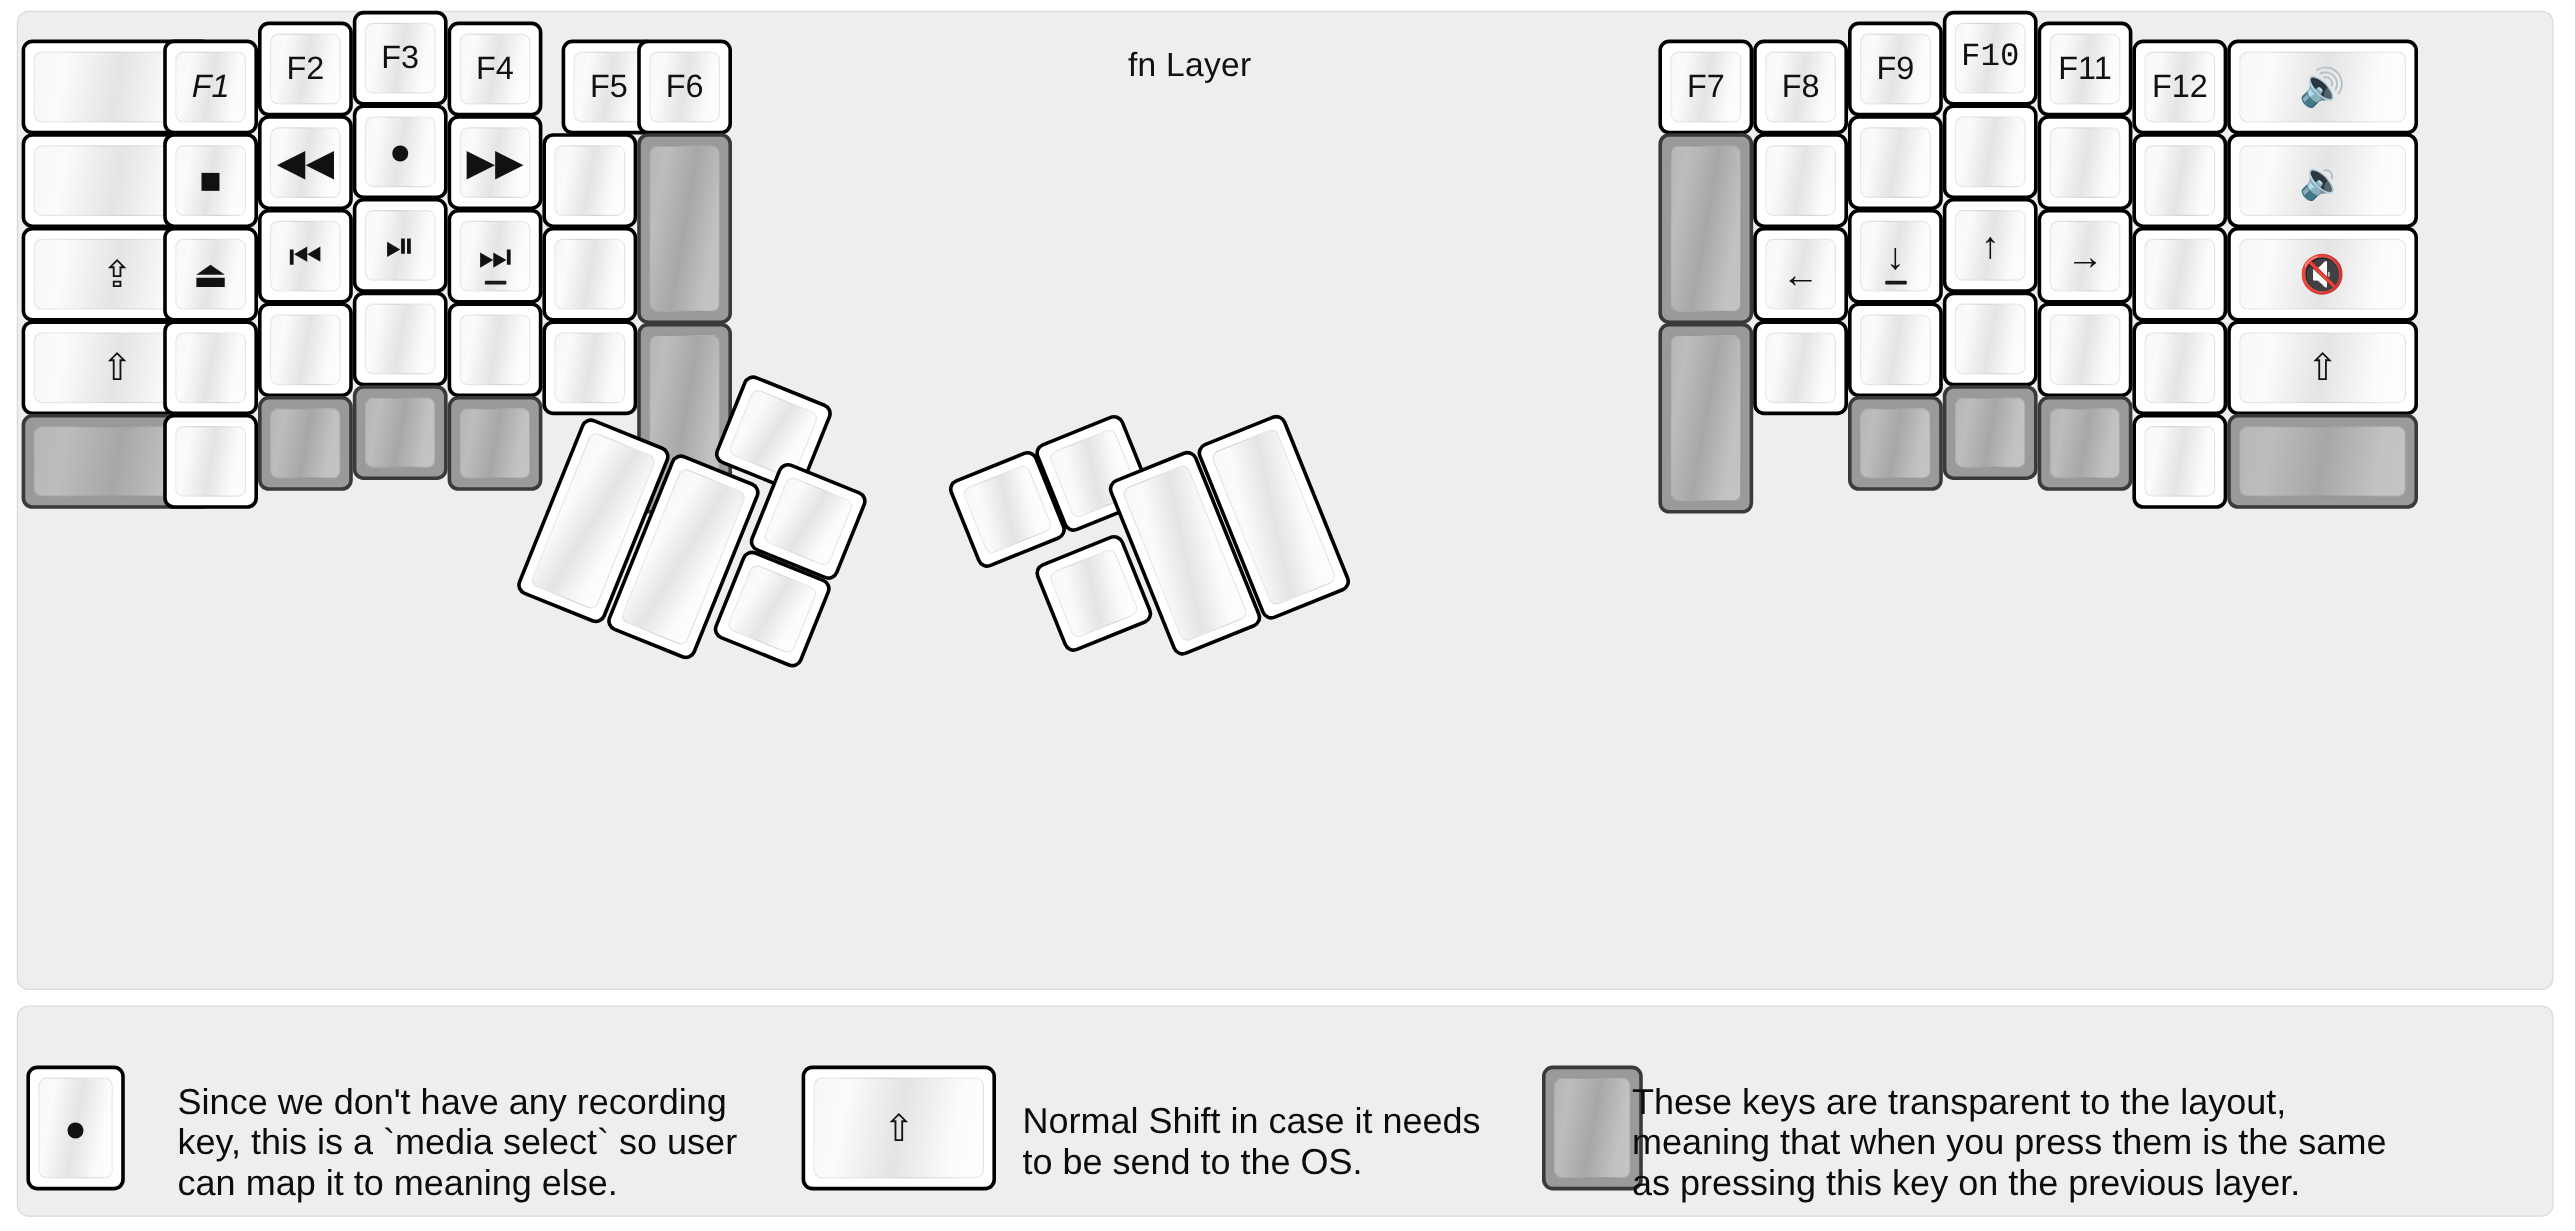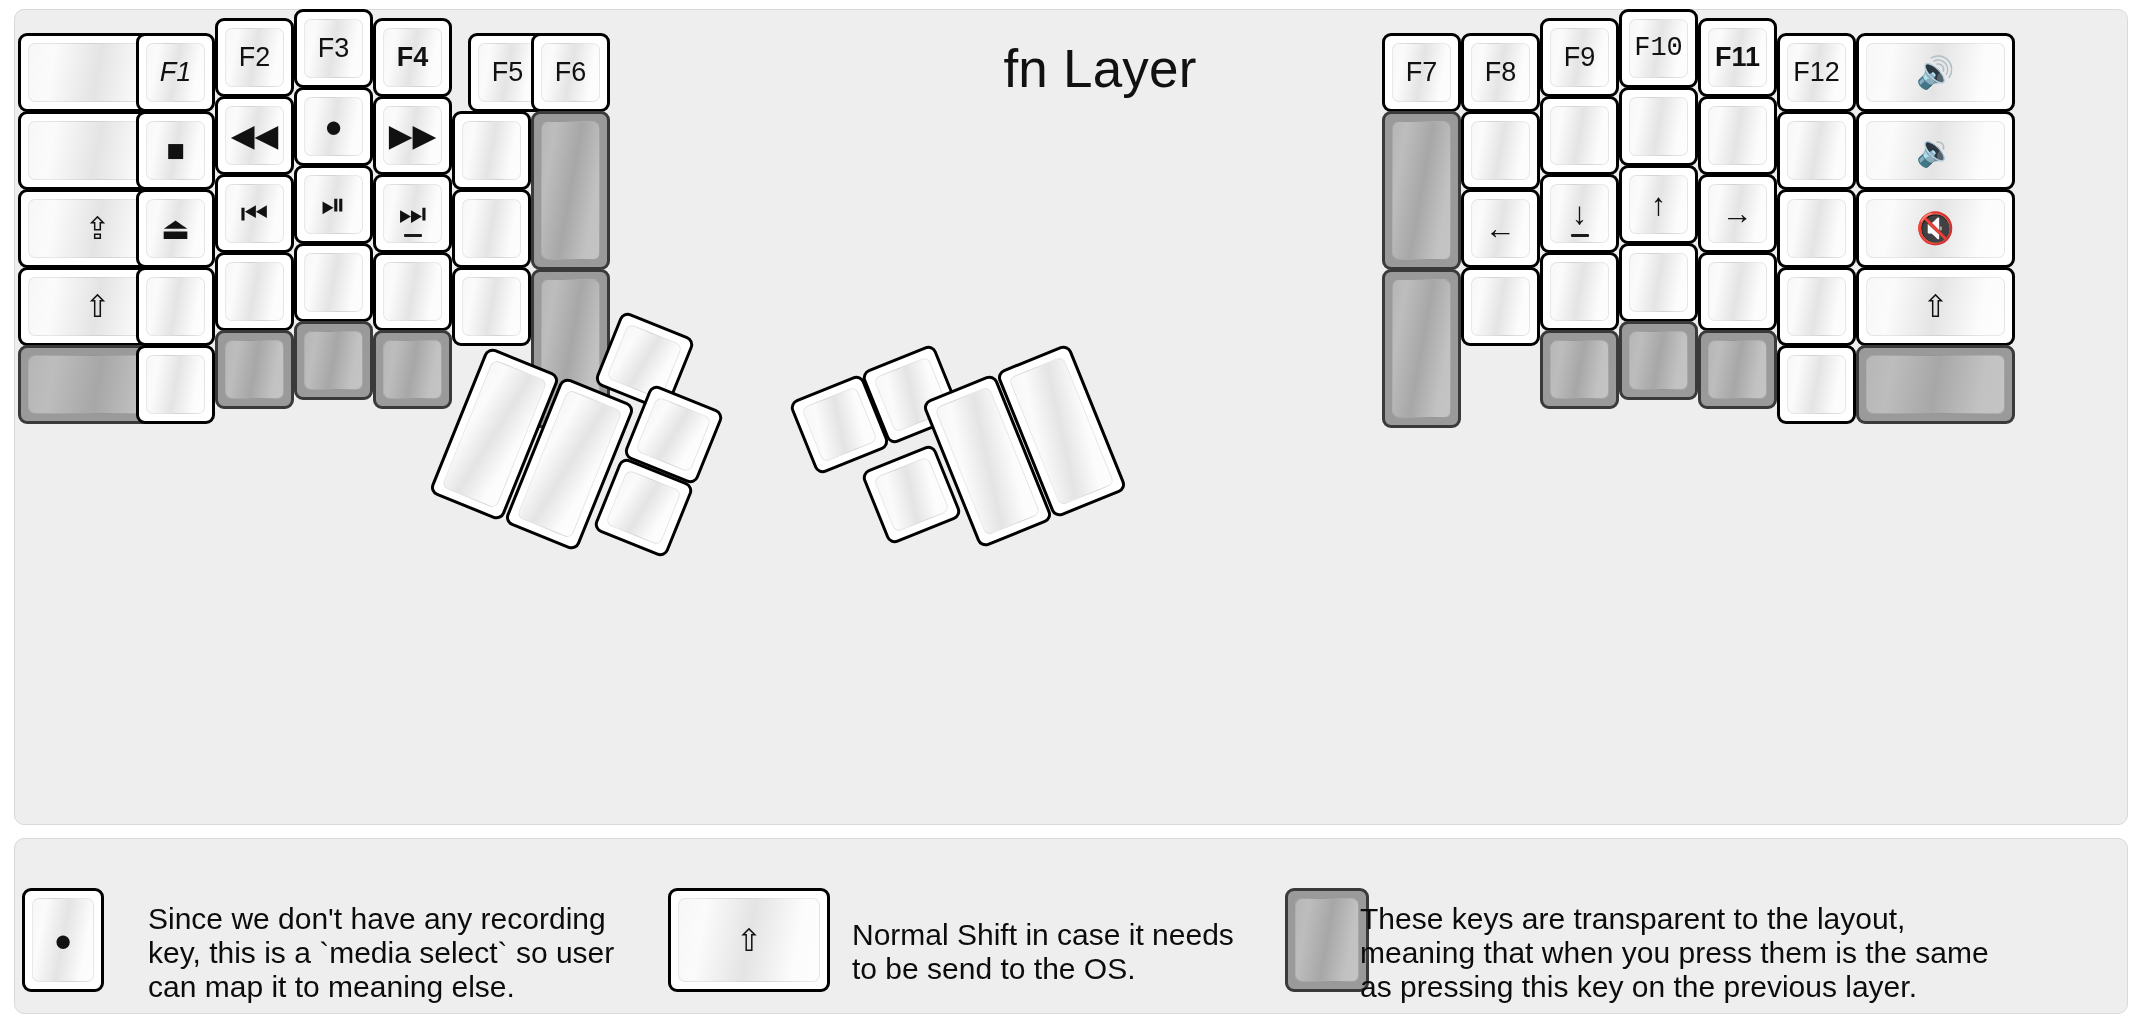--- a/index.html
+++ b/index.html
@@ -22,22 +22,21 @@
     border:1px solid #d9d9d9;
     border-radius:10px;
   }
   #board-panel{left:14px;top:9px;width:2112px;height:814px;}
   #legend-panel{left:14px;top:838px;width:2112px;height:174px;}
 
   
   #title{
     position:absolute;
     left:940px;top:38px;width:320px;
-    text-align:center;
-    font-size:53px;
+    font-size:28px;
     color:#111111;
     letter-spacing:.2px;
     white-space:nowrap;
   }
 
   
   .key{
     position:absolute;
     box-sizing:border-box;
     border:3px solid #000000;
@@ -175,21 +174,21 @@
         <div class="cap">
           <span class="legend sym">⏯</span>
         </div>
       </div>
       <div class="key" style="left: 294px; top: 243px; width: 79px; height: 79px;">
         <div class="cap"></div>
       </div>
       <div class="key transparent" style="left: 294px; top: 321px; width: 79px; height: 79px;">
         <div class="cap"></div>
       </div>
-      <div class="key" style="left: 373px; top: 18px; width: 79px; height: 79px; font-weight: bold;">
+      <div class="key" style="left: 373px; top: 18px; width: 79px; height: 79px;">
         <div class="cap">
           <span class="legend">F4</span>
         </div>
       </div>
       <div class="key" style="left: 373px; top: 96px; width: 79px; height: 79px;">
         <div class="cap">
           <span class="legend sym">▶▶</span>
         </div>
       </div>
       <div class="key" style="left: 373px; top: 174px; width: 79px; height: 79px;">
@@ -288,21 +287,21 @@
         <div class="cap">
           <span class="legend sym">↑</span>
         </div>
       </div>
       <div class="key" style="left: 1619px; top: 243px; width: 79px; height: 79px;">
         <div class="cap"></div>
       </div>
       <div class="key transparent" style="left: 1619px; top: 321px; width: 79px; height: 79px;">
         <div class="cap"></div>
       </div>
-      <div class="key" style="left: 1698px; top: 18px; width: 79px; height: 79px; font-weight: bold;">
+      <div class="key" style="left: 1698px; top: 18px; width: 79px; height: 79px;">
         <div class="cap">
           <span class="legend">F11</span>
         </div>
       </div>
       <div class="key" style="left: 1698px; top: 96px; width: 79px; height: 79px;">
         <div class="cap"></div>
       </div>
       <div class="key" style="left: 1698px; top: 174px; width: 79px; height: 79px;">
         <div class="cap">
           <span class="legend sym">→</span>

